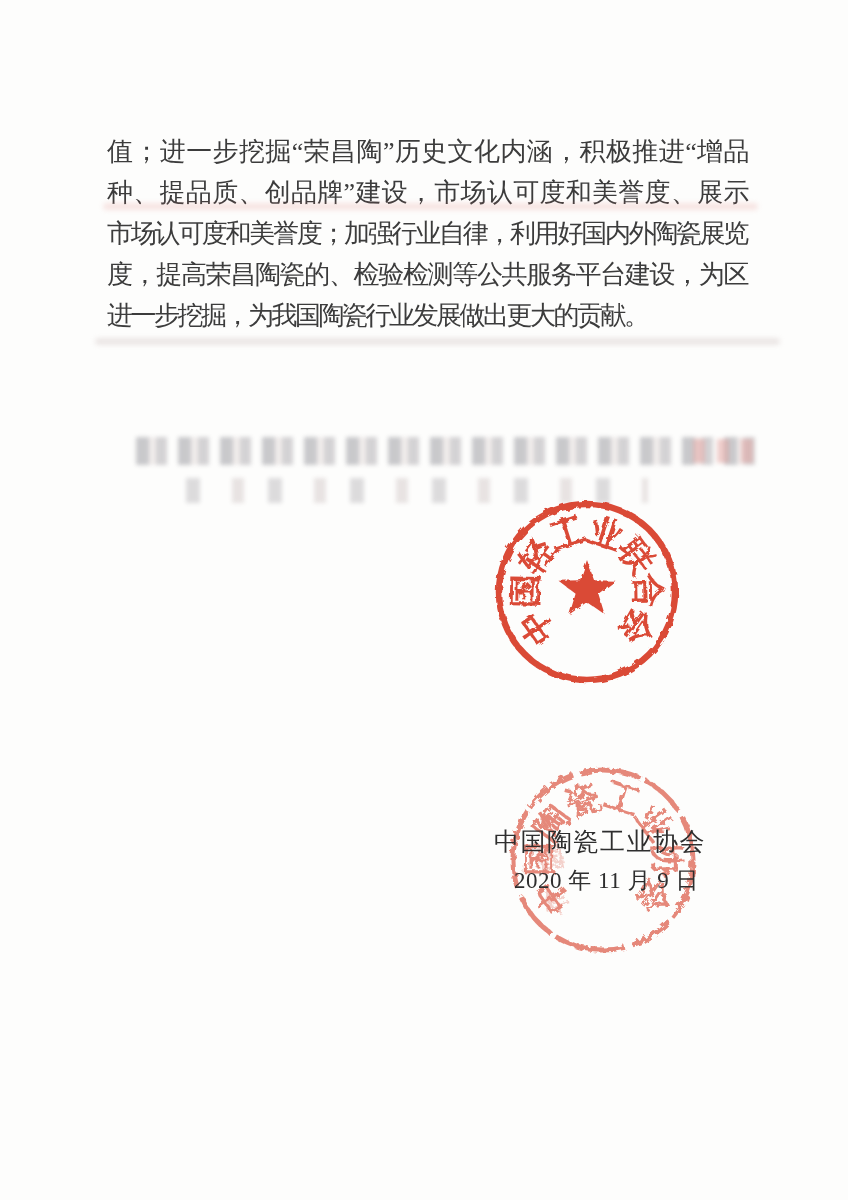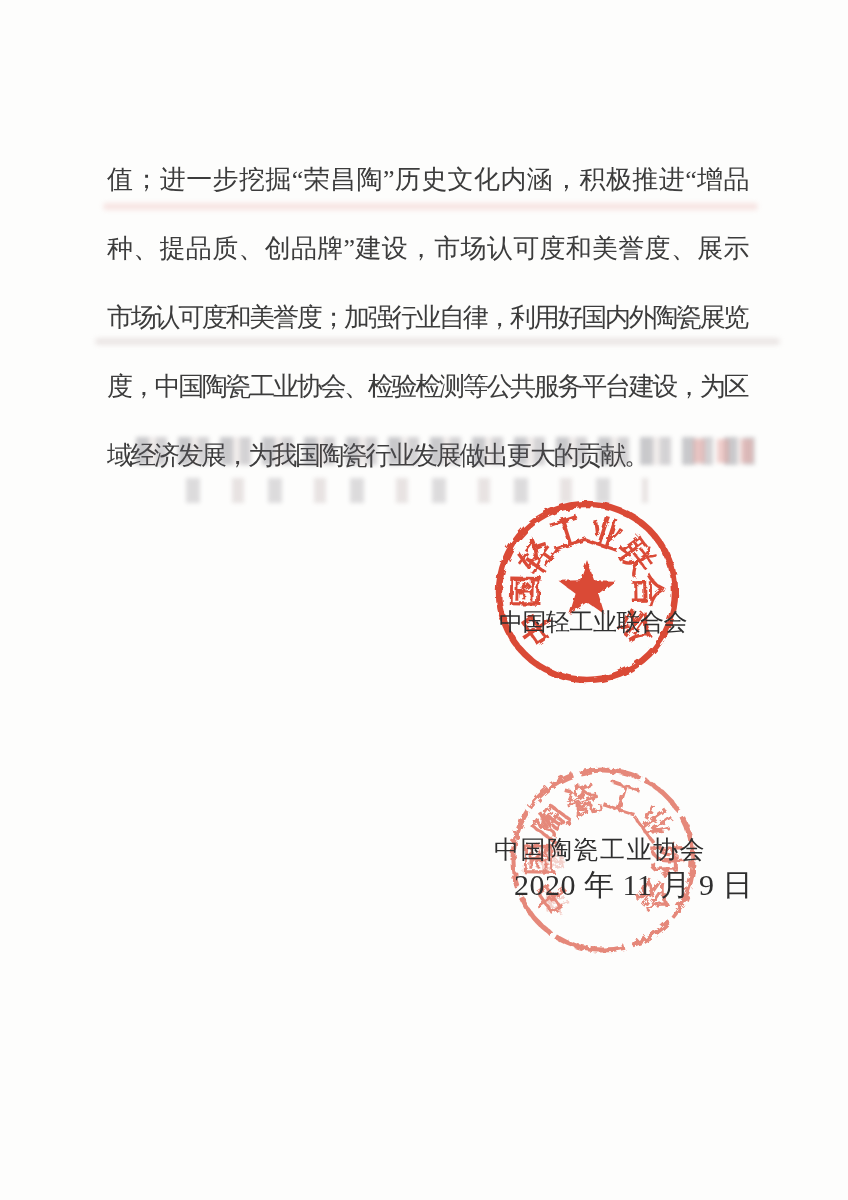--- a/index.html
+++ b/index.html
@@ -12,21 +12,21 @@
   }
   .page{position:absolute;inset:0;}
 
   
   .paragraph{
     position:absolute;left:107px;top:131px;width:640px;
     font-size:26px;line-height:41px;letter-spacing:-2.5px;
     color:#3c3c3c;
     filter:blur(0.3px);
   }
-  .paragraph .line{white-space:nowrap;margin-top:28px;}
+  .paragraph .line{white-space:nowrap;}
   .paragraph .line.just{
     white-space:normal;
     text-align:justify;
     text-align-last:justify;
   }
 
   
   .streak{position:absolute;border-radius:4px;filter:blur(2.5px);}
   .streak1{left:103px;top:203px;width:655px;height:7px;background:rgba(225,130,125,0.20);}
   .streak2{left:95px;top:338px;width:685px;height:7px;background:rgba(175,150,150,0.22);}
@@ -56,34 +56,34 @@
   .seal1{left:487px;top:492px;width:200px;height:200px;filter:blur(0.4px);opacity:.92;}
   .seal2{left:498px;top:755px;width:210px;height:210px;filter:blur(0.5px);opacity:.75;}
   .seal text{font-family:"Liberation Serif", serif;font-weight:600;}
 
   
   .sig{
     position:absolute;color:#2e2e2e;filter:blur(0.3px);
     font-family:"Liberation Serif", serif;white-space:nowrap;
   }
   .sig1{left:499px;top:606px;font-size:24px;letter-spacing:-0.5px;}
-  .sig2{left:494px;top:825px;font-size:25px;letter-spacing:1.5px;margin-top:8px;}
-  .dateline{left:514px;top:865px;font-size:30px;letter-spacing:0.5px;}
+  .sig2{left:494px;top:825px;font-size:25px;letter-spacing:1.5px;}
+  .dateline{left:514px;top:865px;font-size:23px;letter-spacing:0.5px;}
 </style>
 </head>
 <body>
 
 <div class="page">
 
   <div class="paragraph">
     <div class="line just">值；进一步挖掘“荣昌陶”历史文化内涵，积极推进“增品</div>
     <div class="line just">种、提品质、创品牌”建设，市场认可度和美誉度、展示</div>
     <div class="line just">市场认可度和美誉度；加强行业自律，利用好国内外陶瓷展览</div>
-    <div class="line just">度，中国陶瓷工业协会、检验检测等公共服务平台建设，为区</div>
-    <div class="line">域经济发展，为我国陶瓷行业发展做出更大的贡献。</div>
+    <div class="line just">度，提高荣昌陶瓷的、检验检测等公共服务平台建设，为区</div>
+    <div class="line">进一步挖掘，为我国陶瓷行业发展做出更大的贡献。</div>
   </div>
 
   <div class="streak streak1"></div>
   <div class="streak streak2"></div>
 
   <div class="bleedrow bleedrow1">
       <div class="redtint"></div>
     </div>
   <div class="bleedrow bleedrow2"></div>
 
@@ -129,17 +129,16 @@
         <text x="105" y="53" transform="rotate(89 105 105)">协</text>
         <text x="105" y="53" transform="rotate(125 105 105)">会</text>
       </g>
       <g font-size="26" text-anchor="middle" opacity="0.38">
         <text x="53" y="112" transform="rotate(-12 53 103)">国</text>
         <text x="58" y="156" transform="rotate(-18 58 147)">年</text>
       </g>
     </g>
   </svg>
 
-  <div class="sig sig1">中国轻工业联合会</div>
   <div class="sig sig2">中国陶瓷工业协会</div>
   <div class="sig dateline">2020 年 11 月 9 日</div>
 
 </div>
 
 </body></html>

